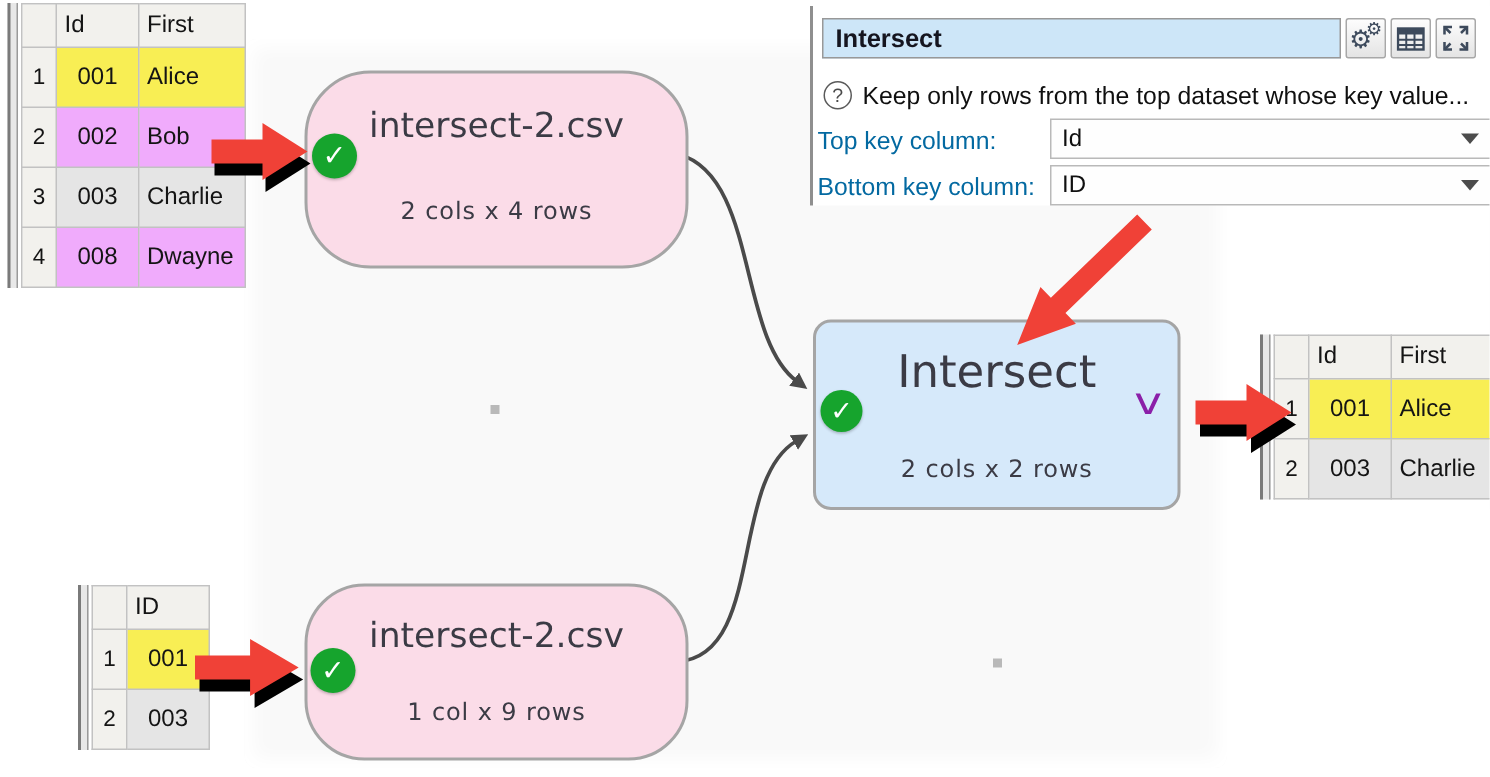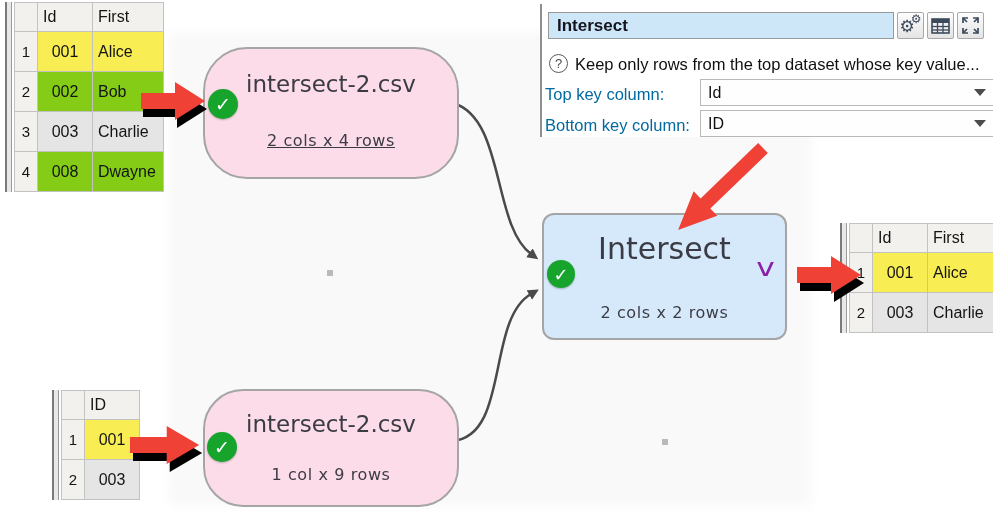--- a/index.html
+++ b/index.html
@@ -21,21 +21,21 @@
   .node-pink{background:#fbdce8;}
   .node-blue{background:#d6e9fa;}
   #node1{left:203px;top:47px;width:252px;height:128px;border-radius:44px;}
   #node2{left:203px;top:389px;width:252px;height:114px;border-radius:40px;}
   #node3{left:542px;top:213px;width:241px;height:123px;border-radius:12px;}
   .node-title{position:absolute;left:0;width:100%;text-align:center;font-size:23px;}
   #node1 .node-title{top:22px;}
   #node2 .node-title{top:20px;}
   #node3 .node-title{top:16px;font-size:30px;}
   .node-sub{position:absolute;left:0;width:100%;text-align:center;font-size:16px;letter-spacing:0.6px;}
-  #node1 .node-sub{top:82px;text-decoration:underline;}
+  #node1 .node-sub{top:82px;}
   #node2 .node-sub{top:74px;}
   #node3 .node-sub{top:88px;}
   .check{position:absolute;width:30px;height:30px;border-radius:50%;background:#16a42d;color:#fff;
          display:flex;align-items:center;justify-content:center;font-size:19px;font-weight:bold;
          box-shadow:0 1px 2px rgba(0,0,0,0.25);}
   #node1 .check{left:3px;top:40px;}
   #node2 .check{left:2px;top:41px;}
   #node3 .check{left:3px;top:45px;width:28px;height:28px;font-size:18px;}
   .chevron{position:absolute;right:12px;top:38px;font-size:25px;color:#8b1fa8;transform:scaleX(1.25);font-weight:500;}
 
@@ -72,21 +72,21 @@
   .dtable th,.dtable td{border:1px solid #c2c2c2;padding:0 5px;}
   .dtable th{background:#f2f1ed;font-weight:normal;height:28px;text-align:left;}
   .dtable td{height:39px;}
   td.num{background:#f2f1ed;min-width:14px;text-align:center;font-size:15px;padding:0 4px;}
   td.idc{min-width:44px;text-align:center;}
   td.fc{min-width:60px;text-align:left;}
   #tableA{left:5px;top:2px;}
   #tableB{left:52px;top:390px;}
   #tableC{left:840px;top:223px;}
   .hl-yellow{background:#f8ee54;}
-  .hl-gray{background:#84cc16;margin-top:12px;}
+  .hl-gray{background:#f0abfc;margin-top:12px;}
   .hl-purple{background:#e5e5e5;}
 </style>
 </head>
 <body>
 
 <div id="page">
 
   <div class="canvas"></div>
   <div class="grid-dot" style="left:327px;top:270px;"></div>
   <div class="grid-dot" style="left:662px;top:439px;"></div>

